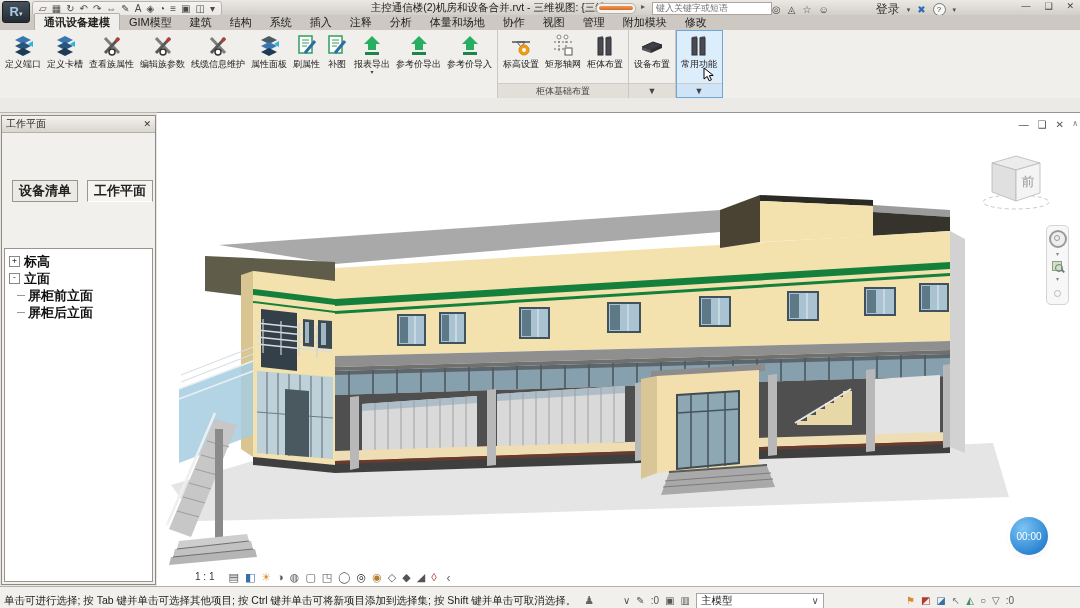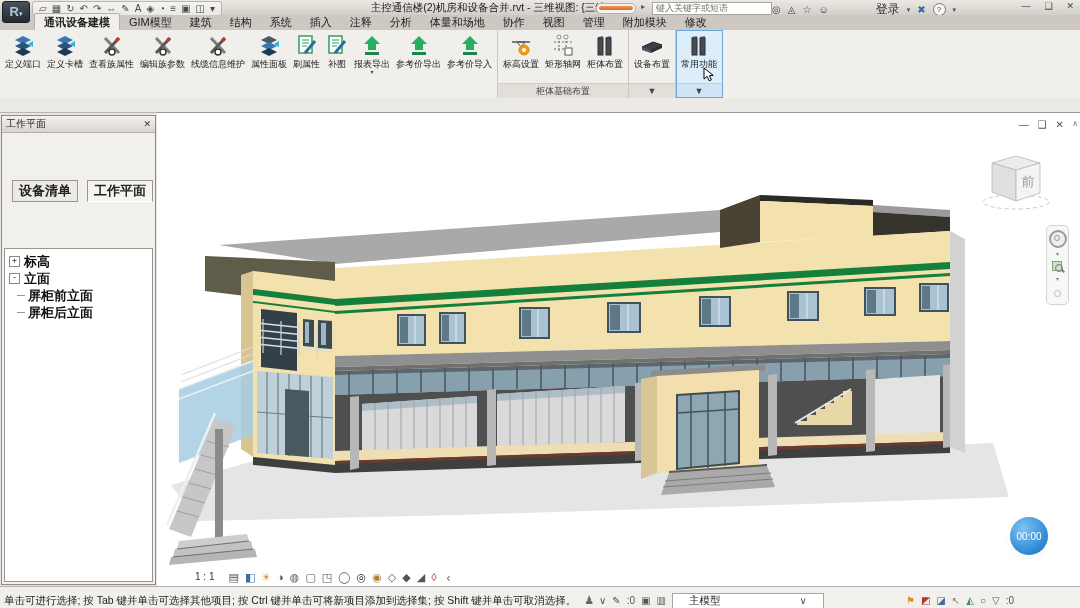--- a/index.html
+++ b/index.html
@@ -80,21 +80,21 @@
   .ngear{width:5px;height:5px;border:1px solid #bbb;border-radius:50%;margin-top:6px;}
 
   .timer{position:absolute;left:853px;top:404px;width:38px;height:38px;border-radius:50%;background:radial-gradient(circle at 35% 30%,#7cc4f2,#2e86d4 70%,#1f6db4);box-shadow:0 0 0 3px rgba(255,255,255,.85),0 1px 4px rgba(0,0,0,.25);color:#fff;font-size:10px;display:flex;align-items:center;justify-content:center;z-index:5;}
 
   
   .status{position:absolute;left:0;top:586px;width:1080px;height:28px;background:#f1f0ec;border-top:1px solid #b5b1aa;display:flex;align-items:center;font-size:10.5px;color:#222;box-sizing:border-box;padding:0 4px;}
   .status .hint{white-space:nowrap;}
   .status .pg{margin-left:8px;color:#666;font-size:11px;}
   .sright{display:flex;align-items:center;gap:6px;margin-left:auto;}
   .sg{color:#555;font-size:10px;}
-  .combo{display:flex;align-items:center;gap:4px;border:1px solid #a9a5a0;background:#fff;height:14px;padding:0 16px;width:118px;justify-content:space-between;}
+  .combo{display:flex;align-items:center;gap:4px;border:1px solid #a9a5a0;background:#fff;height:14px;padding:0 4px;width:118px;justify-content:space-between;}
   .sic0{color:#d98e2b;} .sic1{color:#b03a2e;} .sic2{color:#3a6ea5;} .sic3{color:#777;} .sic4{color:#4a8a6a;}
   .gap1{width:70px;} .gap2{width:56px;}
 </style>
 </head>
 <body>
 
 <div id="app">
 
   <div class="titlebar">
     <div class="appbtn"><span>R</span><small>▾</small></div>

